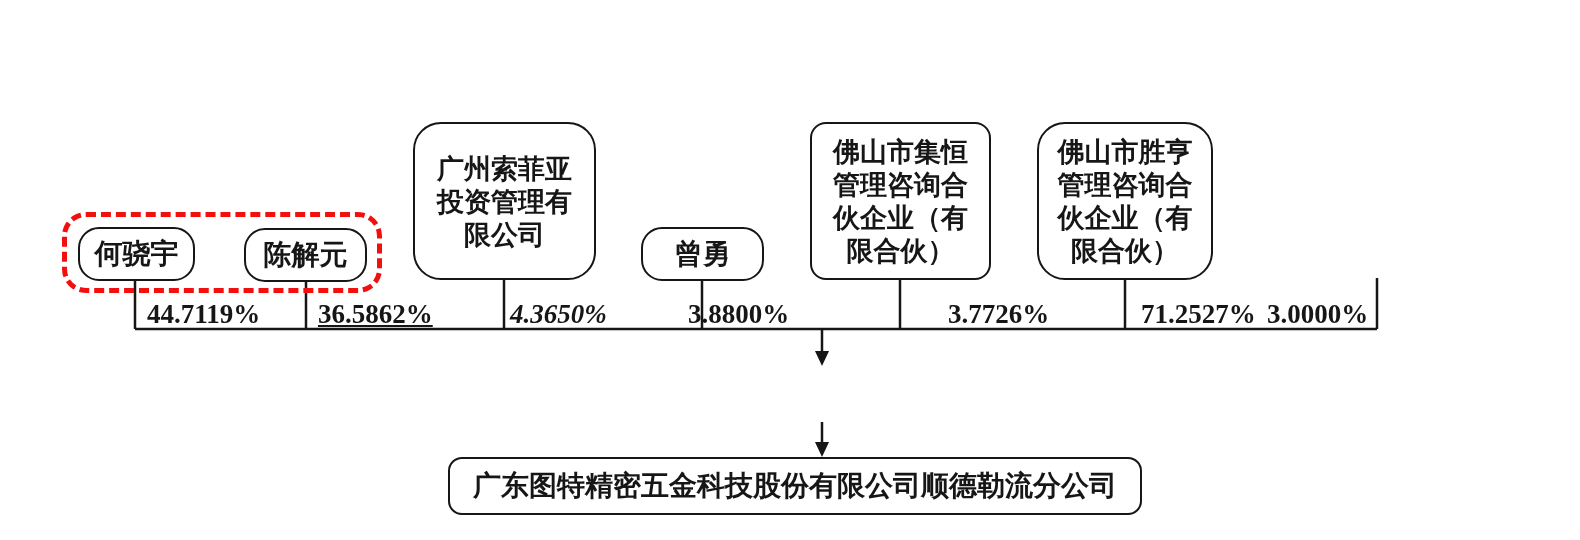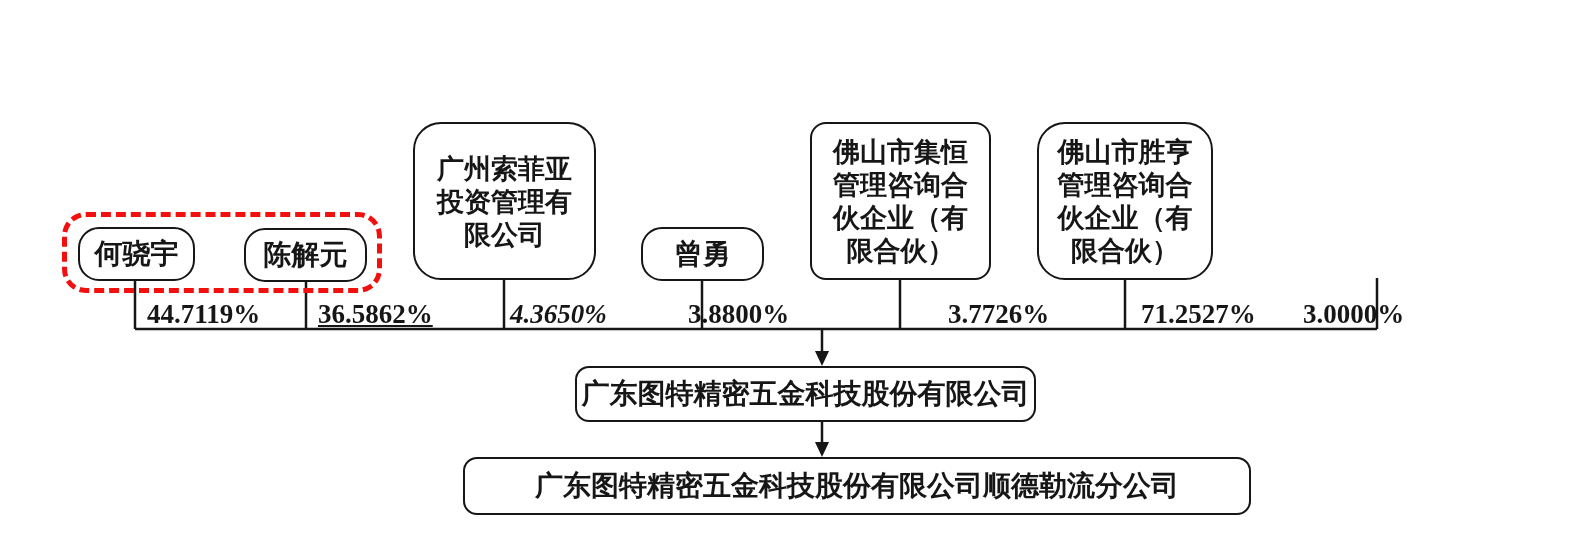--- a/index.html
+++ b/index.html
@@ -136,23 +136,20 @@
   <div class="node tall" style="left:1037px; top:122px; width:176px;align-items:center;">
     <span>佛山市胜亨<br>管理咨询合<br>伙企业（有<br>限合伙）</span>
   </div>
 
   <div class="pct" style="left:147px;">44.7119%</div>
   <div class="pct" style="left:318px;text-decoration:underline;">36.5862%</div>
   <div class="pct" style="left:510px;font-style:italic;">4.3650%</div>
   <div class="pct" style="left:688px;">3.8800%</div>
   <div class="pct" style="left:908px;margin-left:40px;">3.7726%</div>
   <div class="pct" style="left:1141px;">71.2527%</div>
-  <div class="pct" style="left:1267px;margin-left:36px;">3.0000%</div>
+  <div class="pct" style="left:1267px;">3.0000%</div>
 
-  <div class="node wide" style="left:575px; top:366px; width:461px; height:56px;">
-    <span>广东图特精密五金科技股份有限公司</span>
-  </div>
 
-  <div class="node wide" style="left:463px; top:457px; width:788px; height:58px;">
+  <div class="node wide" style="left:448px; top:457px; width:694px; height:58px;">
     <span>广东图特精密五金科技股份有限公司顺德勒流分公司</span>
   </div>
 
 </div>
 
 </body></html>

